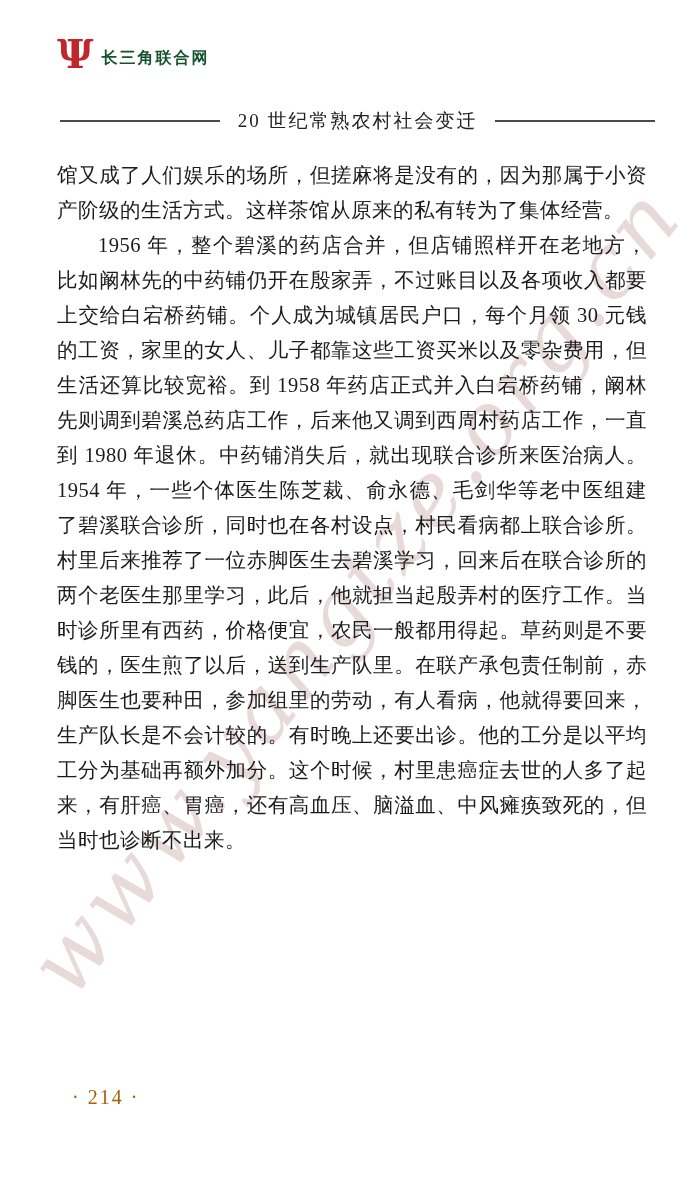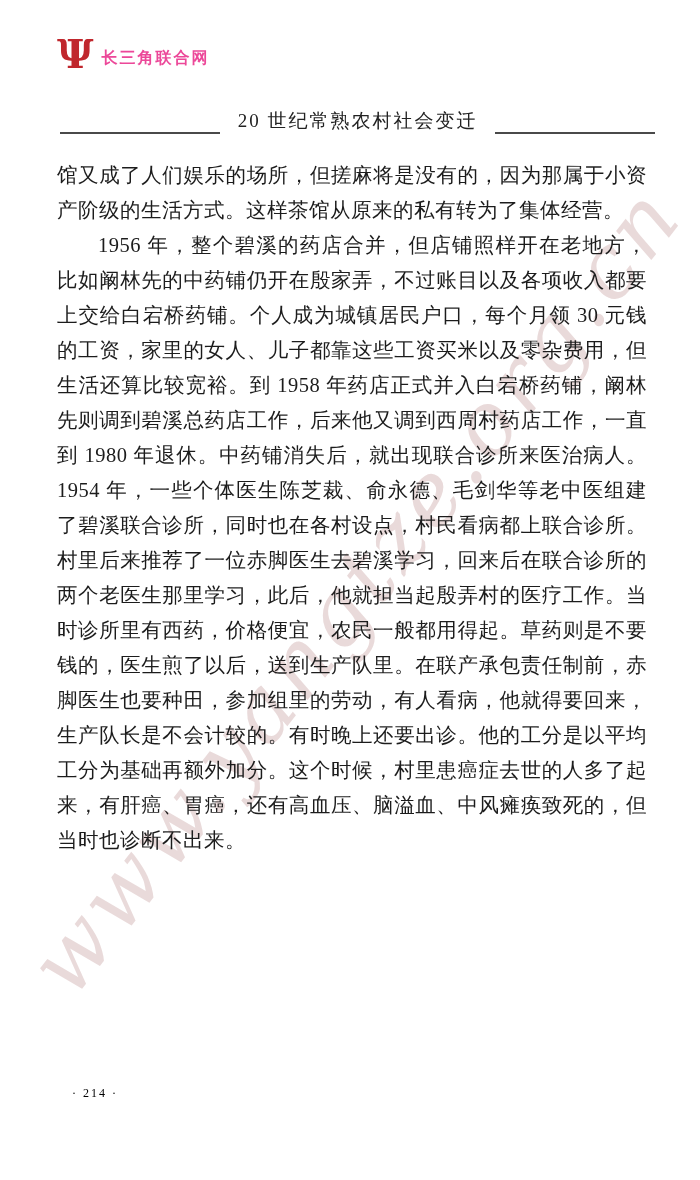--- a/index.html
+++ b/index.html
@@ -42,30 +42,30 @@
     font-weight: bold;
     font-size: 40px;
     line-height: 40px;
     color: #c0272d;
   }
   .logo-text {
     font-family: "Liberation Sans", "DejaVu Sans", sans-serif;
     font-weight: bold;
     font-size: 16px;
     letter-spacing: 2px;
-    color: #ec4899;
+    color: #14532d;
     padding-bottom: 5px;
   }
   .header {
     position: absolute;
     left: 60px;
     right: 45px;
     top: 108px;
     display: flex;
-    align-items: flex-end;
+    align-items: center;
     z-index: 1;
   }
   .header .rule {
     flex: 1;
     height: 2px;
     background: #4a4a4a;
   }
   .header .title {
     padding: 0 18px;
     font-size: 19px;
@@ -83,23 +83,23 @@
     line-height: 35px;
     text-align: justify;
     letter-spacing: 0.5px;
   }
   .content p { text-indent: 2em; }
   .content p.continuation { text-indent: 0; }
   .page-number {
     position: absolute;
     left: 72px;
     top: 1086px;
-    font-size: 12px;
+    font-size: 20px;
     letter-spacing: 2px;
-    color: #000000;
+    color: #a16207;
     z-index: 1;
   }
 </style>
 </head>
 <body>
 
 <div class="page">
 
   <div class="watermark">www.yangtze.org.cn</div>
 

